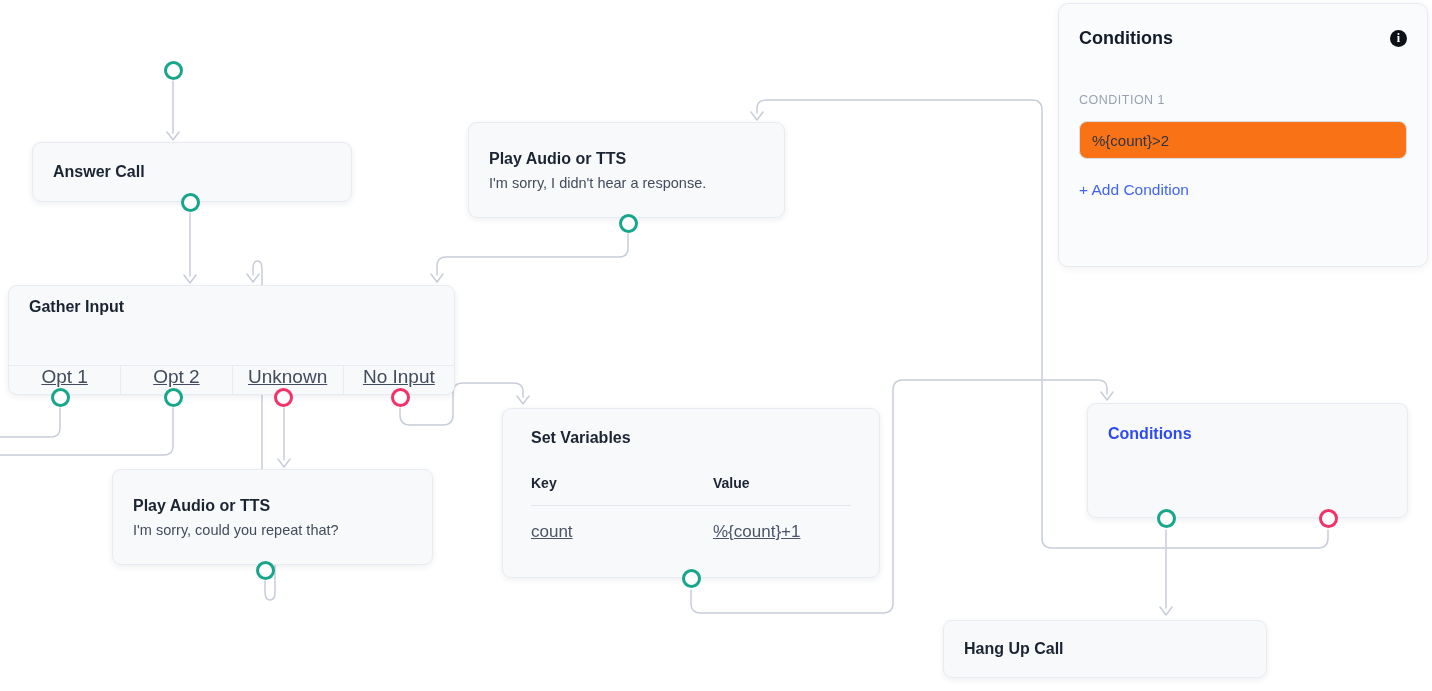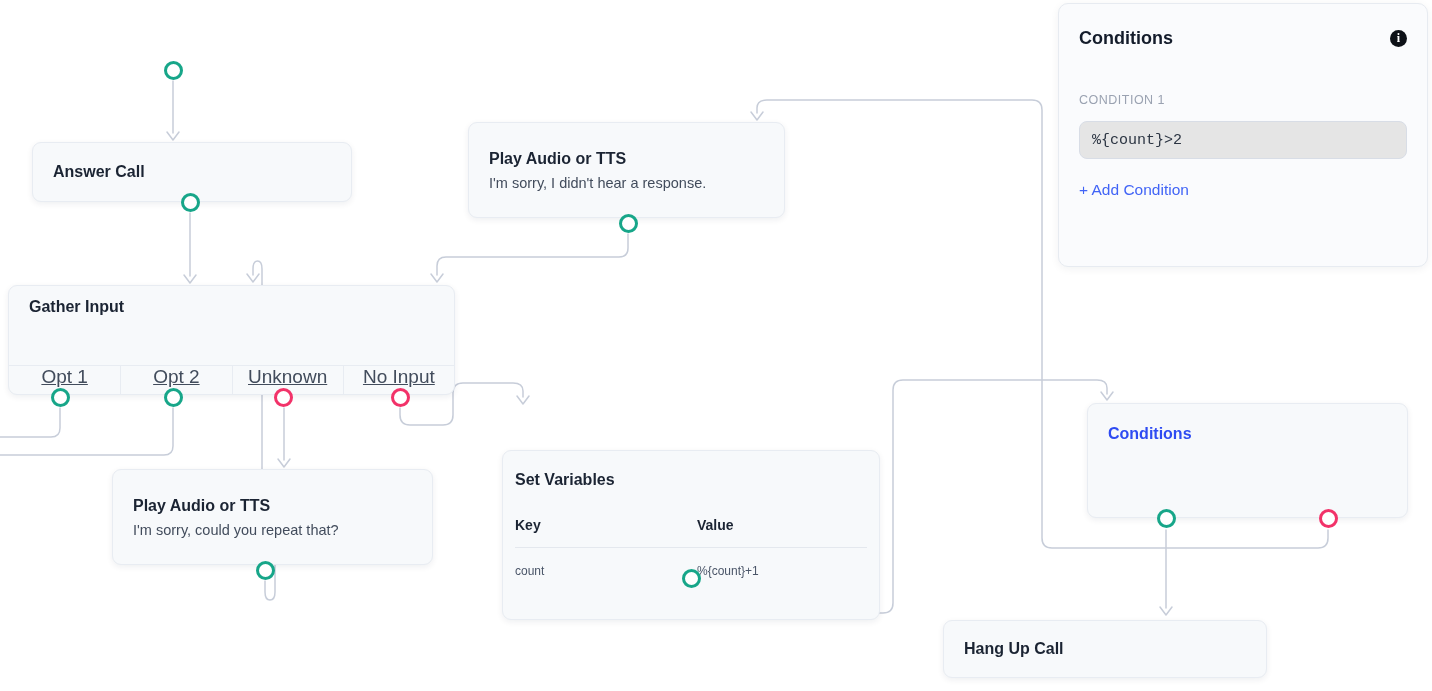--- a/index.html
+++ b/index.html
@@ -51,25 +51,25 @@
   .branch-row.cols2{grid-template-columns:repeat(2,1fr);}
   .branch-cell{
     display:flex;align-items:center;justify-content:center;
     font-size:19px;color:var(--text);border-left:1px solid var(--node-border);
     padding-bottom:6px;
     text-decoration:underline;
   }
   .branch-cell:first-child{border-left:none;}
 
   
-  .setvars{padding:0 12px;margin-top:42px;}
+  .setvars{padding:0 28px;}
   .setvars .node-title{padding:0;height:58px;}
   .kv-head{display:grid;grid-template-columns:182px 1fr;font-size:14px;font-weight:700;color:var(--title);padding:8px 0 14px 0;}
   .kv-divider{border:none;border-top:1px solid #e4e8ee;}
-  .kv-row{display:grid;grid-template-columns:182px 1fr;font-size:12px;color:#4a5568;padding:16px 0;}
+  .kv-row{display:grid;grid-template-columns:182px 1fr;font-size:17px;color:#4a5568;padding:16px 0;text-decoration:underline;}
 
   
   .cond-header{height:59px;display:flex;align-items:center;}
   .cond-header .node-title{color:var(--selected-title);}
 
   
   .port{
     position:absolute;z-index:2;width:19px;height:19px;border-radius:50%;
     background:#ffffff;border:3.5px solid var(--port-success);
   }
@@ -85,22 +85,22 @@
   .panel-head{display:flex;align-items:center;justify-content:space-between;}
   .panel-title{font-size:18px;font-weight:700;color:#141c2b;}
   .info-icon{
     width:17px;height:17px;border-radius:50%;background:#0d1117;color:#ffffff;
     font-family:"Liberation Serif", serif;font-weight:700;font-size:12px;
     display:flex;align-items:center;justify-content:center;cursor:pointer;
   }
   .cond-label{margin-top:44px;font-size:12.5px;letter-spacing:0.5px;color:#9aa2b1;}
   .cond-input{
     margin-top:14px;width:100%;height:38px;border:1px solid #d8dde6;border-radius:8px;
-    background:#e5e5e5;padding:0 12px;font-size:15px;color:#2b3442;
-    font-family:Liberation Mono, monospace;outline:none;
+    background:#f97316;padding:0 12px;font-size:15px;color:#2b3442;
+    font-family:Liberation Sans, sans-serif;outline:none;
   }
   .add-condition{margin-top:22px;font-size:15.5px;color:var(--link);cursor:pointer;display:inline-block;}
 </style>
 </head>
 <body>
 
 <div class="canvas">
 
   <svg class="edges" width="1432" height="691" viewBox="0 0 1432 691">
     <g>

